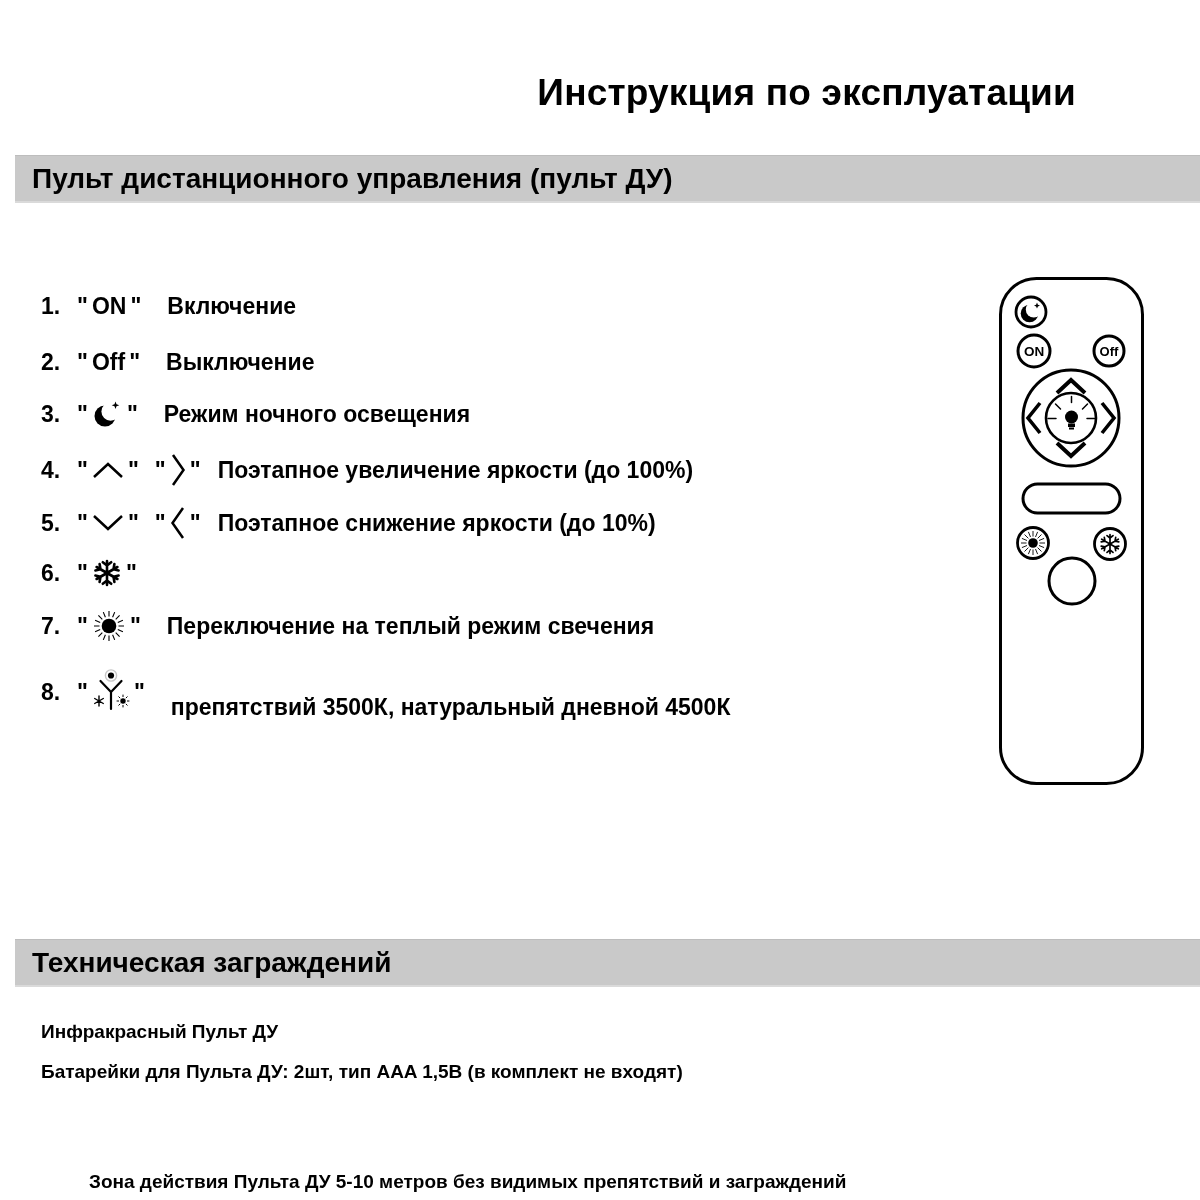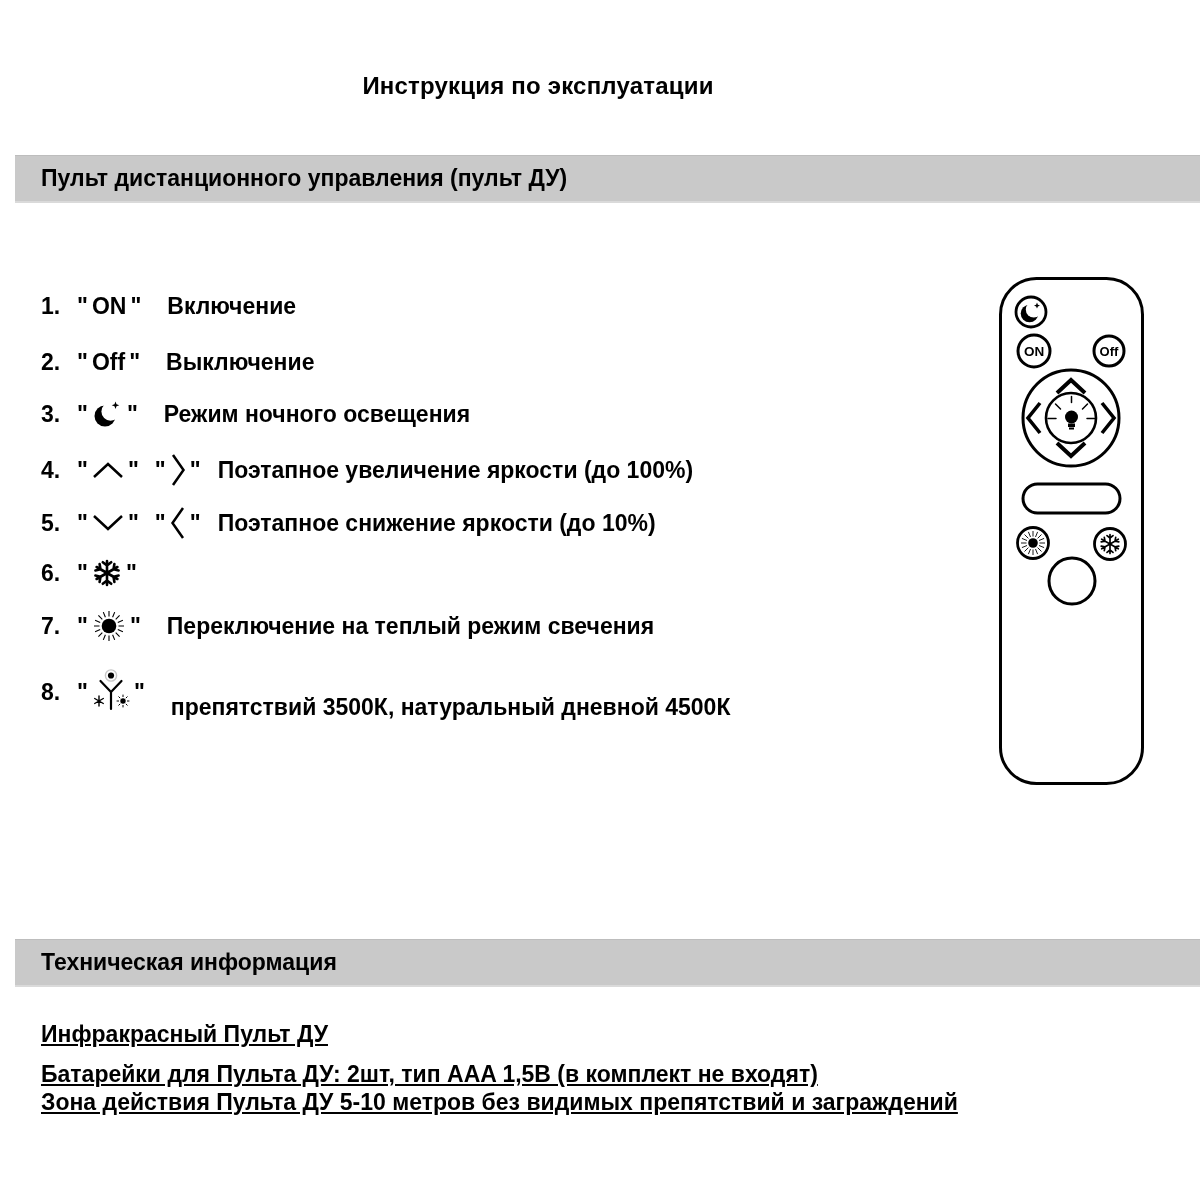--- a/index.html
+++ b/index.html
@@ -5,44 +5,44 @@
   * { box-sizing: border-box; }
   html, body { margin: 0; padding: 0; }
   body {
     width: 1200px; height: 1200px; position: relative;
     background: #ffffff; color: #000;
     font-family: "Liberation Sans", "DejaVu Sans", sans-serif;
     font-weight: bold; overflow: hidden;
   }
   .title {
     position: absolute; top: 72px; left: 0; width: 1076px;
-    text-align: center; font-size: 24px; letter-spacing: 0.2px;
+    text-align: right; font-size: 37px; letter-spacing: 0.2px;
   }
   .bar {
     position: absolute; left: 15px; width: 1185px; height: 48px;
     background: #c9c9c9; border-top: 1px solid #bdbdbd; border-bottom: 2px solid #dadada;
-    display: flex; align-items: center; padding-left: 26px; font-size: 23px;
+    display: flex; align-items: center; padding-left: 17px; font-size: 28px;
   }
   .bar-remote { top: 155px; }
   .bar-tech   { top: 939px; }
   .li {
     position: absolute; left: 41px; height: 30px;
     display: flex; align-items: center; font-size: 23px; white-space: nowrap;
   }
   .li .num { display: inline-block; width: 32px; }
   .sym { display: inline-flex; align-items: center; }
   .q { padding: 0 4px; }
   .label { margin-left: 22px; }
   .label-wide { margin-left: 13px; }
   .grp-gap { margin-left: 8px; }
   .twolines { line-height: 30px; }
-  .tech-line { position: absolute; left: 41px; font-size: 23px; white-space: nowrap; text-decoration: underline; }
+  .tech-line { position: absolute; left: 41px; font-size: 19px; white-space: nowrap; }
   #tech-1 { top: 1021px; }
   #tech-2 { top: 1061px; }
-  #tech-3 { top: 1089px; }
+  #tech-3 { top: 1171px; margin-left: 48px; }
   .remote-wrap { position: absolute; left: 999px; top: 277px; }
   svg { display: block; }
   .sym svg { display: inline-block; }
 </style>
 </head>
 <body>
 
 <div class="title">Инструкция по эксплуатации</div>
 
 <div class="bar bar-remote">
@@ -224,18 +224,18 @@
                M111 261 L108 258.6 M111 261 L114 258.6 M111 273 L108 275.4 M111 273 L114 275.4
                M106 264.1 L102.2 264.9 M106 264.1 L105.3 260.3 M116 269.9 L119.8 269.1 M116 269.9 L116.7 273.7
                M106 269.9 L102.2 269.1 M106 269.9 L105.3 273.7 M116 264.1 L119.8 264.9 M116 264.1 L116.7 260.3" fill="none" stroke="#000" stroke-width="1.7" stroke-linecap="round"></path>
     </g>
 
     <circle cx="73" cy="304" r="23" fill="#fff" stroke="#000" stroke-width="3"></circle>
   </svg>
 </div>
 
 <div class="bar bar-tech">
-  <span>Техническая информация</span>
+  <span>Техническая заграждений</span>
 </div>
 
 <div class="tech-line" id="tech-1">Инфракрасный Пульт ДУ</div>
 <div class="tech-line" id="tech-2">Батарейки для Пульта ДУ: 2шт, тип AAA 1,5В (в комплект не входят)</div>
 <div class="tech-line" id="tech-3">Зона действия Пульта ДУ 5-10 метров без видимых препятствий и заграждений</div>
 
 </body></html>

